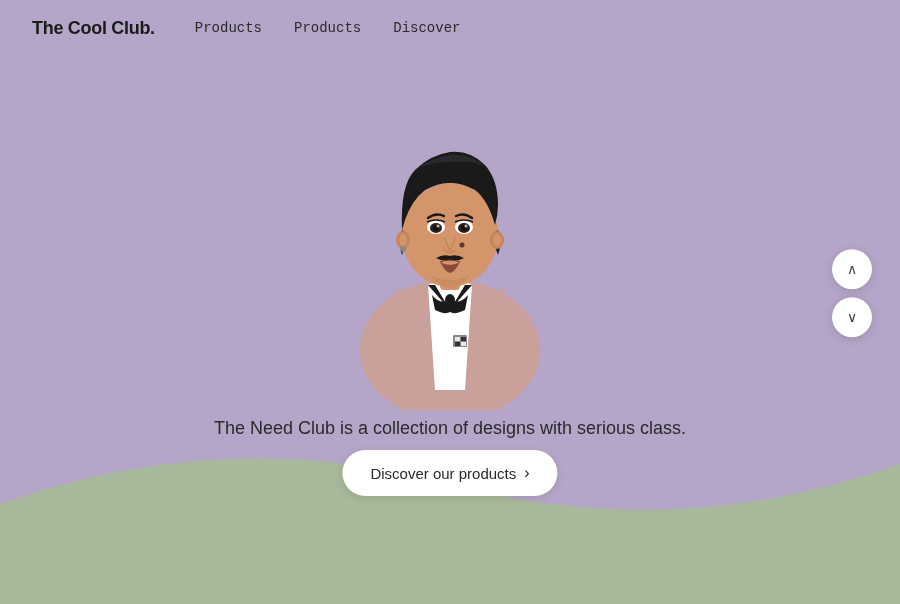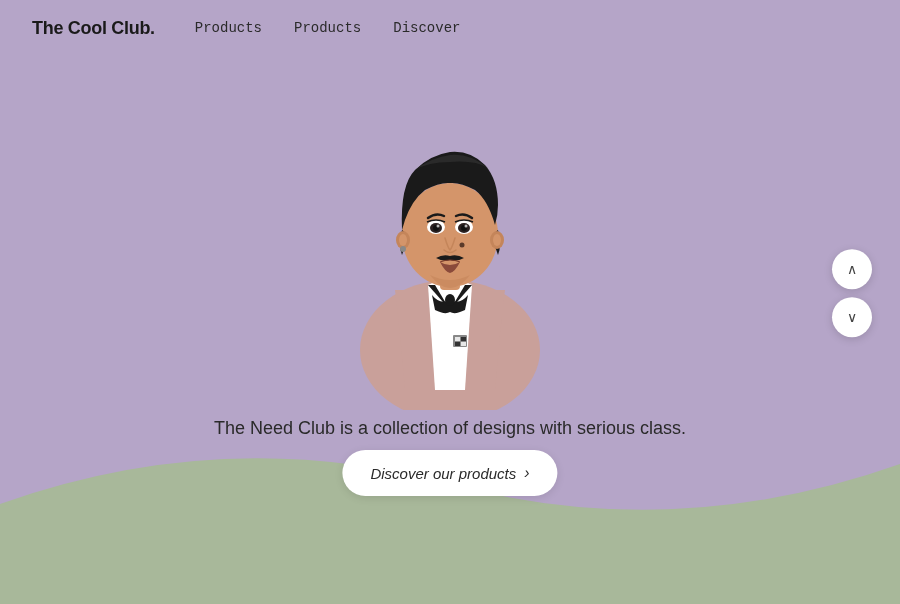--- a/index.html
+++ b/index.html
@@ -109,21 +109,20 @@
       border-radius: 30px;
       padding: 14px 28px;
       font-size: 15px;
       color: #2a2a2a;
       cursor: pointer;
       display: flex;
       align-items: center;
       gap: 8px;
       white-space: nowrap;
       box-shadow: 0 2px 8px rgba(0,0,0,0.1);
-      font-style: italic;
     }
 
     .cta-button .arrow {
       font-size: 16px;
     }
 
     
     .nav-arrows {
       position: absolute;
       right: 28px;

